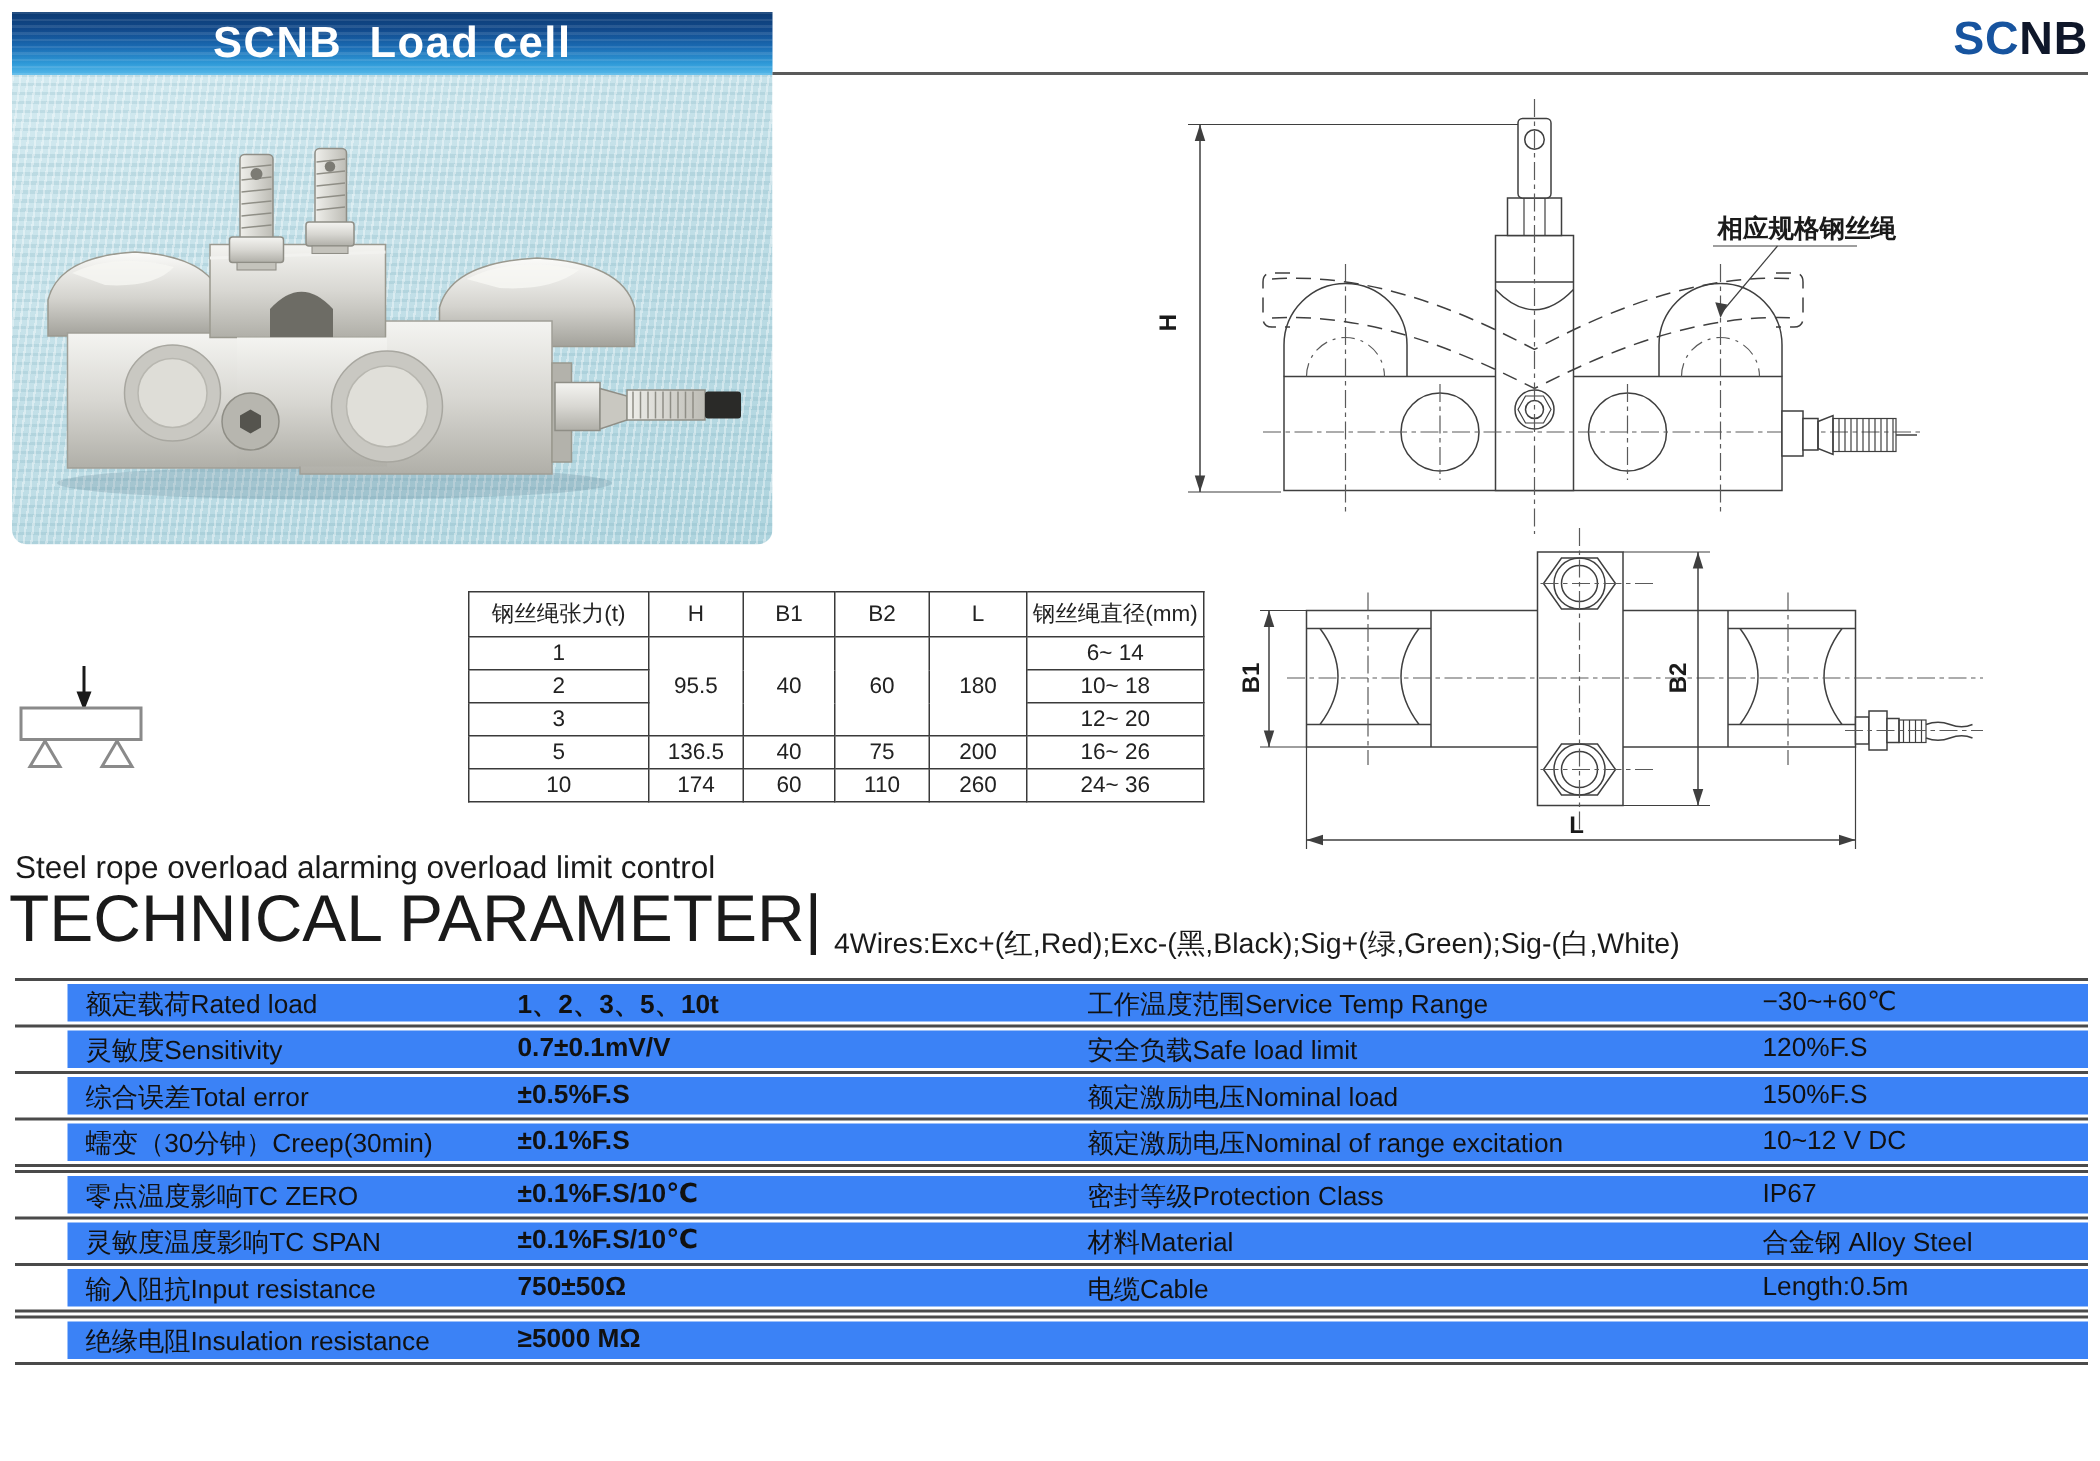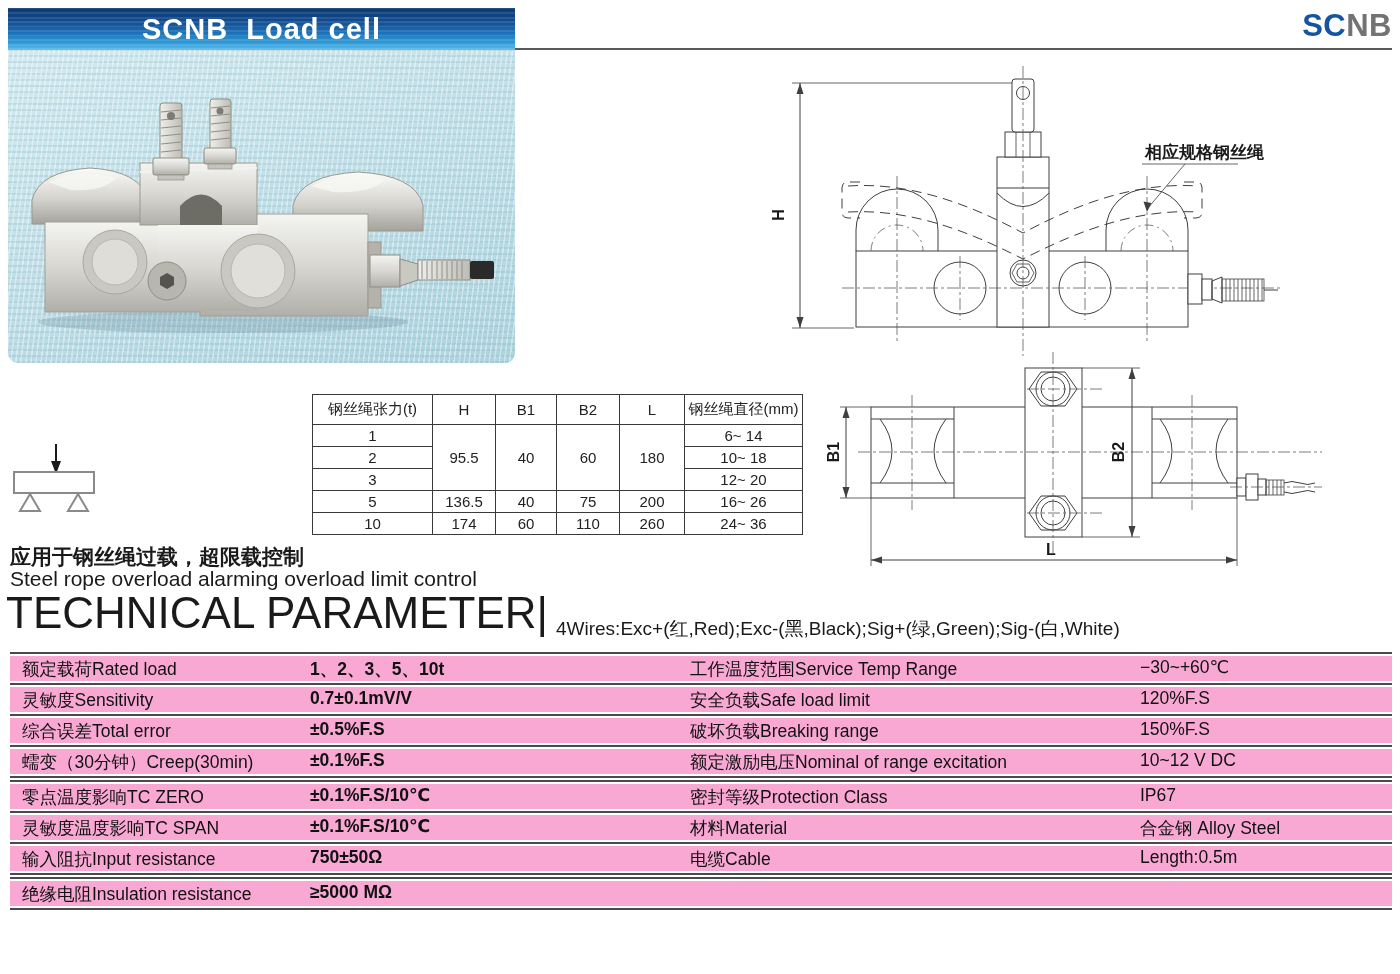--- a/index.html
+++ b/index.html
@@ -8,21 +8,21 @@
 
   
   #banner{position:absolute;left:8px;top:8px;width:507px;height:42px;
     background:
       repeating-linear-gradient(180deg, rgba(255,255,255,.10) 0 1.5px, rgba(0,0,0,0) 1.5px 4.5px),
       linear-gradient(180deg,#0c3a72 0%,#11498b 28%,#1a6ab2 55%,#2f9ad8 82%,#57b9e9 100%);
     display:flex;align-items:center;justify-content:center;}
   #banner .t{color:#fff;font-size:29px;font-weight:bold;letter-spacing:1px;white-space:pre;}
   #brand{position:absolute;top:8px;right:8px;width:200px;text-align:right;
          font-size:31px;font-weight:bold;letter-spacing:.5px;}
-  #brand .sc{color:#17549f;} #brand .nb{color:#737373;text-align:right;}
+  #brand .sc{color:#17549f;} #brand .nb{color:#0f172a;text-align:right;}
   #toprule{position:absolute;left:515px;top:48px;width:877px;height:2px;background:#5a5a5a;}
 
   
   #photo{position:absolute;left:8px;top:50px;width:507px;height:313px;border-radius:0 0 10px 10px;
     background:
       repeating-linear-gradient(97deg, rgba(255,255,255,.38) 0 1.5px, rgba(0,0,0,0) 1.5px 5px),
       repeating-linear-gradient(0deg, rgba(116,168,183,.20) 0 2px, rgba(0,0,0,0) 2px 6px),
       linear-gradient(160deg,#d3eaf0 0%,#c3e0e8 45%,#aed4de 100%);}
   #photo svg{position:absolute;left:0;top:0;}
 
@@ -48,21 +48,21 @@
   
   #app-cn{position:absolute;left:10px;top:543px;font-size:21px;font-weight:bold;}
   #app-en{position:absolute;left:10px;top:567px;font-size:21px;}
   #tech-head{position:absolute;left:6px;top:588px;font-size:44px;font-weight:400;
              letter-spacing:0;white-space:nowrap;}
   #wires{position:absolute;left:556px;top:616px;font-size:19px;white-space:nowrap;}
 
   
   #params{position:absolute;left:10px;top:650px;width:1382px;}
   .psep{height:2px;background:#4a4a4a;margin:2px 0;}
-  .prow{position:relative;height:25px;background:#f9a8d4;}
+  .prow{position:relative;height:25px;background:#3b82f6;margin-left:35px;}
   .prow .c{position:absolute;top:1px;font-size:17.5px;white-space:nowrap;color:#111;}
   .prow .ll{left:12px;} .prow .lv{left:300px;font-weight:bold;} .prow .rl{left:680px;} .prow .rv{left:1130px;}
 
   #beamicon{position:absolute;left:8px;top:438px;}
 </style>
 </head>
 <body>
 
 <div id="page">
 
@@ -343,21 +343,20 @@
       <td>10</td>
       <td>174</td>
       <td>60</td>
       <td>110</td>
       <td>260</td>
       <td>24~ 36</td>
     </tr>
   </tbody>
     </table>
 
-  <div id="app-cn">应用于钢丝绳过载，超限载控制</div>
   <div id="tech-head">TECHNICAL PARAMETER|</div>
 
   <div id="app-en">Steel rope overload alarming overload limit control</div>
   <div id="wires">4Wires:Exc+(红,Red);Exc-(黑,Black);Sig+(绿,Green);Sig-(白,White)</div>
 
   <div id="params">
     <div class="psep"></div>
     <div class="prow">
       <span class="c ll">额定载荷Rated load</span>
       <span class="c lv">1、2、3、5、10t</span>
@@ -368,21 +367,21 @@
     <div class="prow">
       <span class="c ll">灵敏度Sensitivity</span>
       <span class="c lv">0.7±0.1mV/V</span>
       <span class="c rl">安全负载Safe load limit</span>
       <span class="c rv">120%F.S</span>
     </div>
     <div class="psep"></div>
     <div class="prow">
       <span class="c ll">综合误差Total error</span>
       <span class="c lv">±0.5%F.S</span>
-      <span class="c rl">破坏负载Breaking range</span>
+      <span class="c rl">额定激励电压Nominal load</span>
       <span class="c rv">150%F.S</span>
     </div>
     <div class="psep"></div>
     <div class="prow">
       <span class="c ll">蠕变（30分钟）Creep(30min)</span>
       <span class="c lv">±0.1%F.S</span>
       <span class="c rl">额定激励电压Nominal of range excitation</span>
       <span class="c rv">10~12 V DC</span>
     </div>
     <div class="psep"></div>

